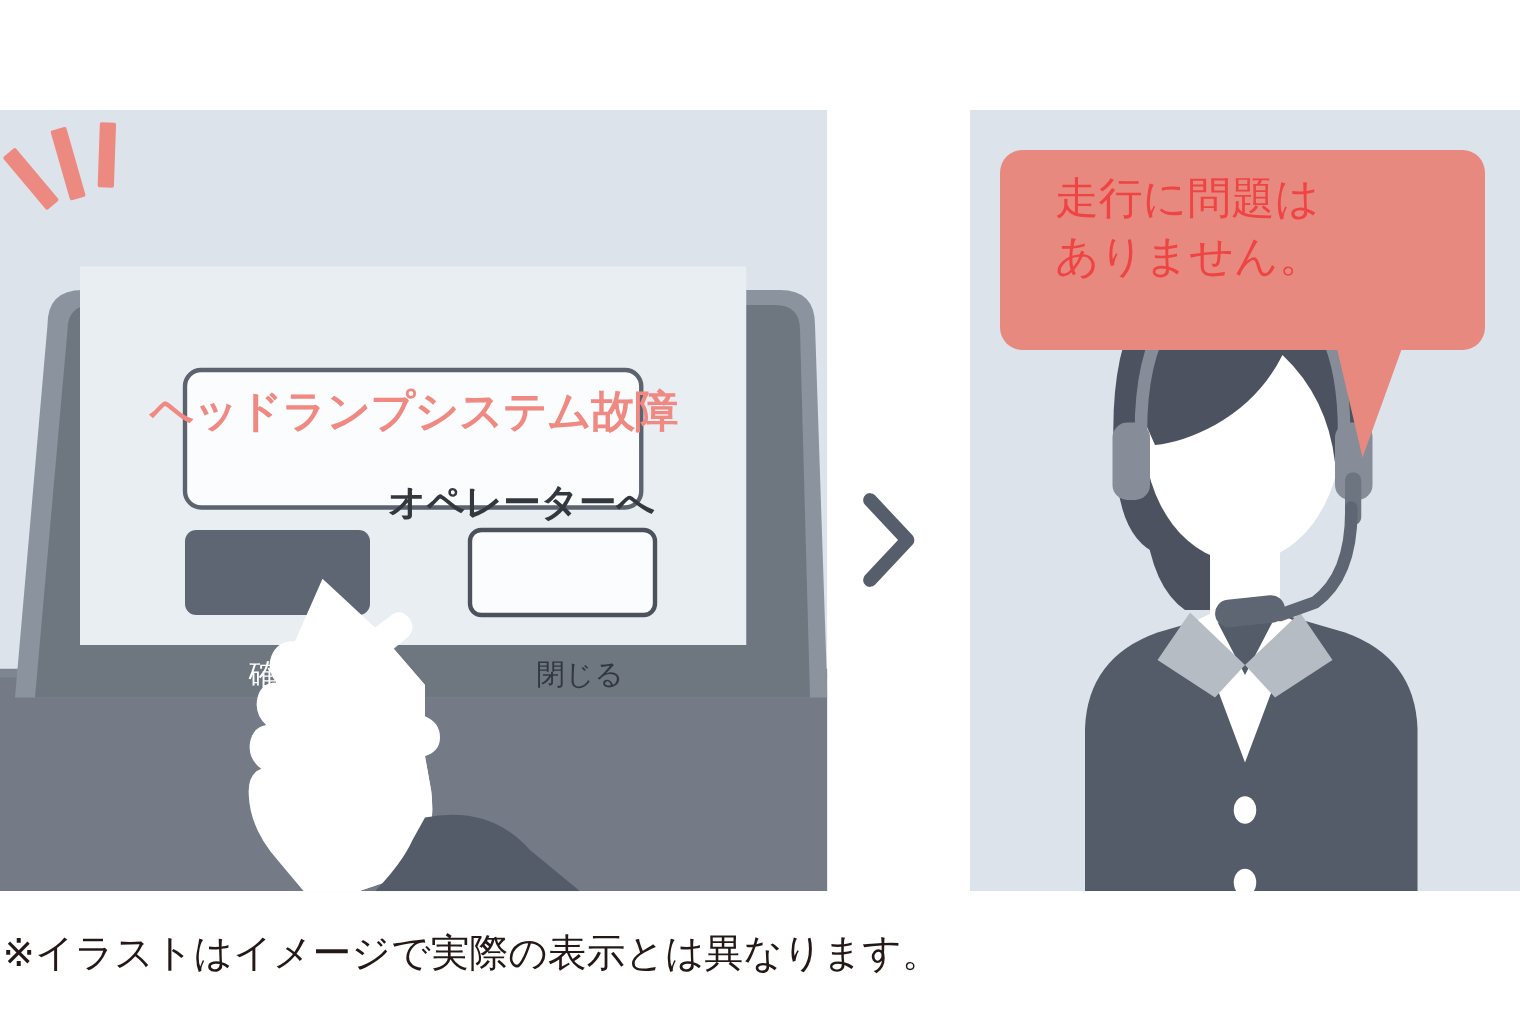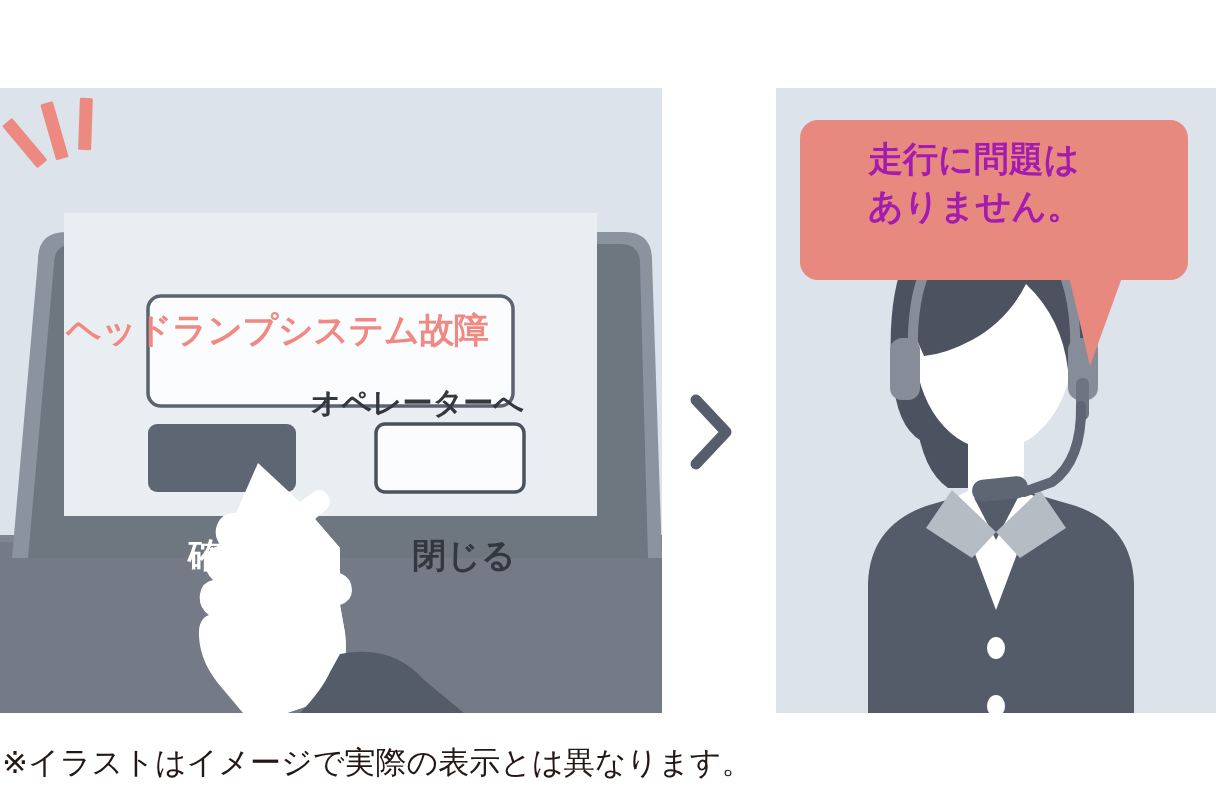--- a/index.html
+++ b/index.html
@@ -44,21 +44,21 @@
     height: 625px;
     overflow: hidden;
   }
 
   
   .disp-title {
     position: absolute;
     left: 66px;
     top: 224px;
     width: 530px;
-    text-align: left;
+    text-align: center;
     font-size: 35px;
     font-weight: bold;
     color: #ef8982;
     letter-spacing: -0.5px;
     line-height: 1;
     white-space: nowrap;
   }
   .msgbox-text {
     position: absolute;
     left: 152px;
@@ -66,25 +66,24 @@
     width: 372px;
     text-align: right;
     font-size: 30px;
     font-weight: bold;
     color: #33383f;
     line-height: 1.28;
     letter-spacing: 0px;
   }
   .btn-label {
     position: absolute;
-    font-size: 34px;
-    font-weight: bold;
+    font-size: 23px;
+    font-weight: normal;
     line-height: 1;
     white-space: nowrap;
-    margin-top: 10px;
   }
   #btn-confirm-label {
     left: 152px;
     top: 440px;
     width: 140px;
     text-align: center;
     color: #ffffff;
   }
   #btn-close-label {
     left: 394px;
@@ -94,25 +93,24 @@
     color: #33383f;
   }
 
   
   .bubble-text {
     position: absolute;
     left: 844px;
     top: 136px;
     width: 320px;
     font-size: 35px;
-    color: #a21caf;
+    color: #ef4444;
     line-height: 1.34;
     letter-spacing: 0px;
-    font-weight: bold;
-    margin-left: 24px;
+    font-weight: normal;
   }
 
   
   #chevron {
     position: absolute;
     left: 688px;
     top: 392px;
     width: 48px;
     height: 80px;
   }

